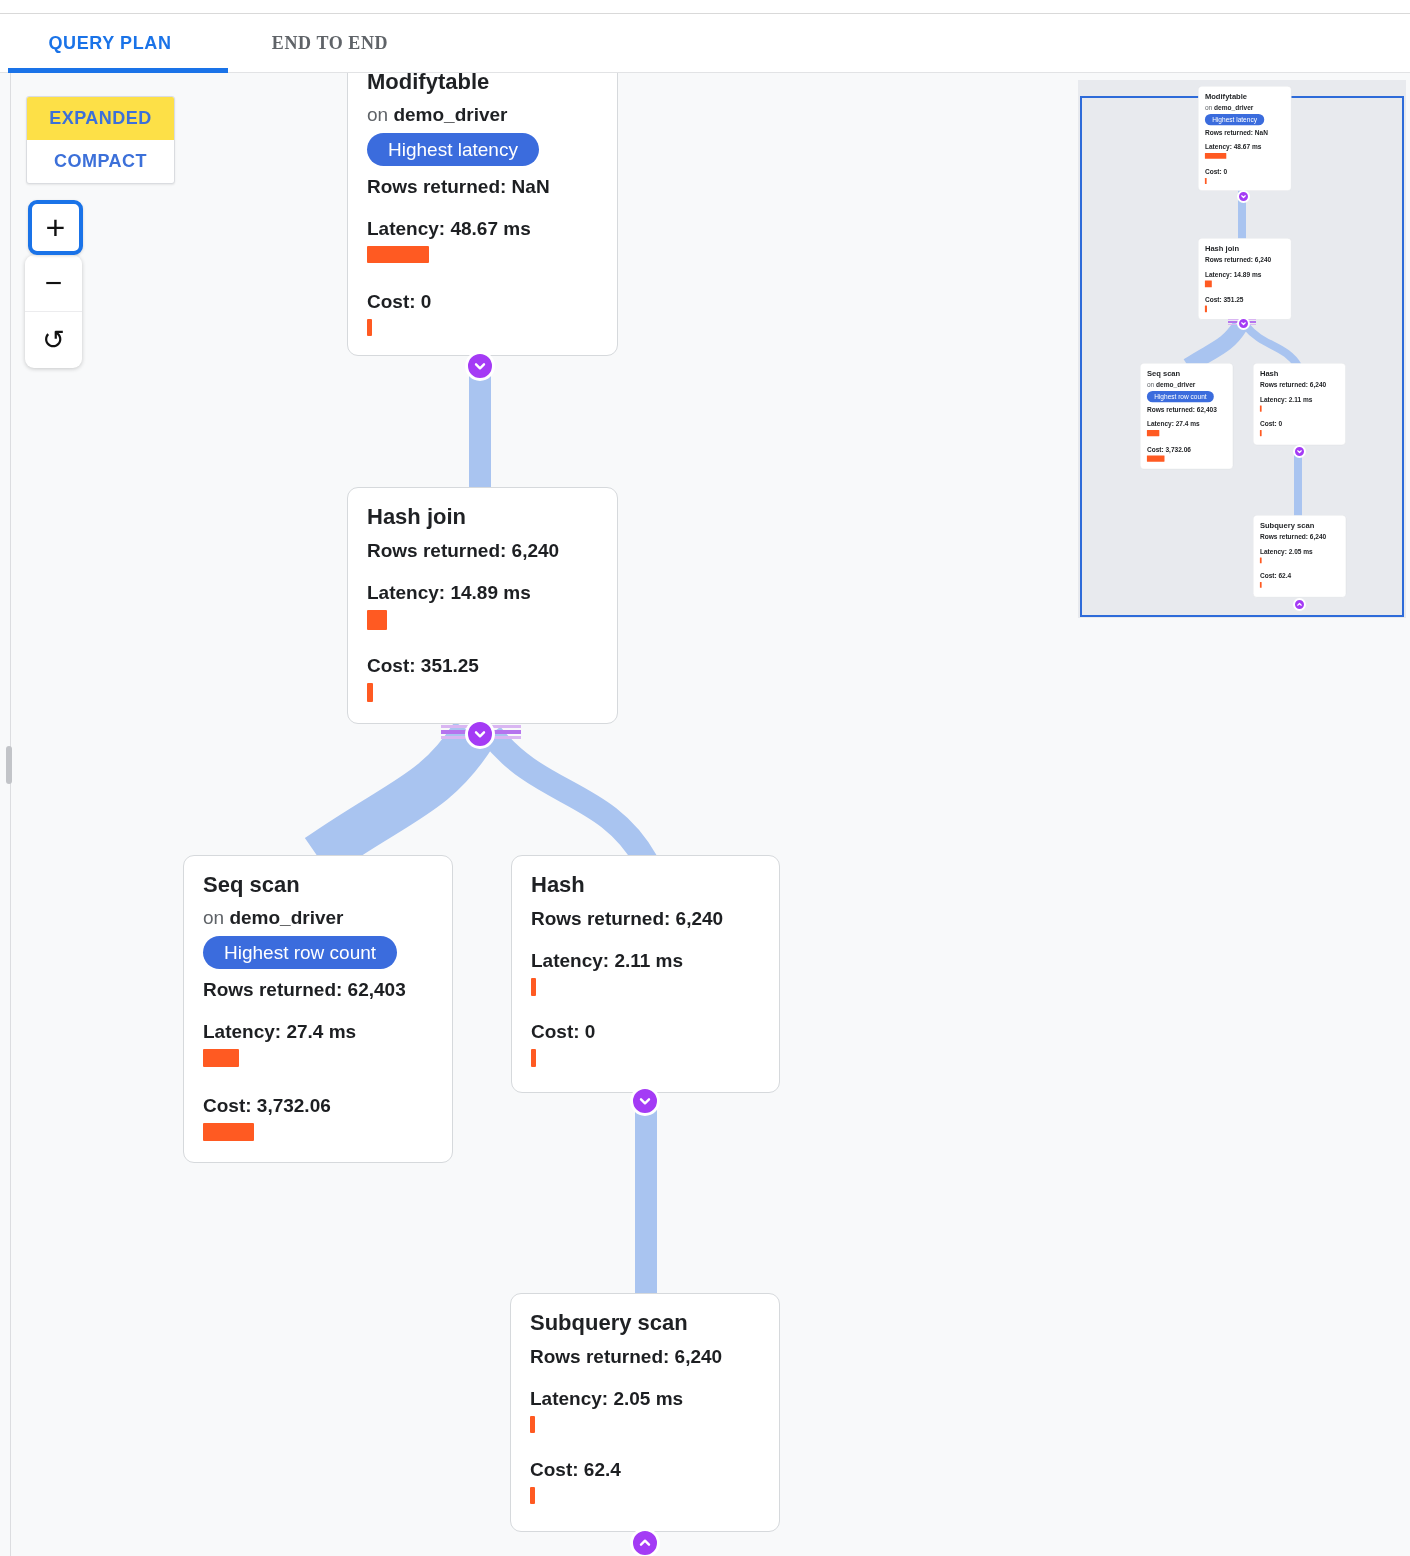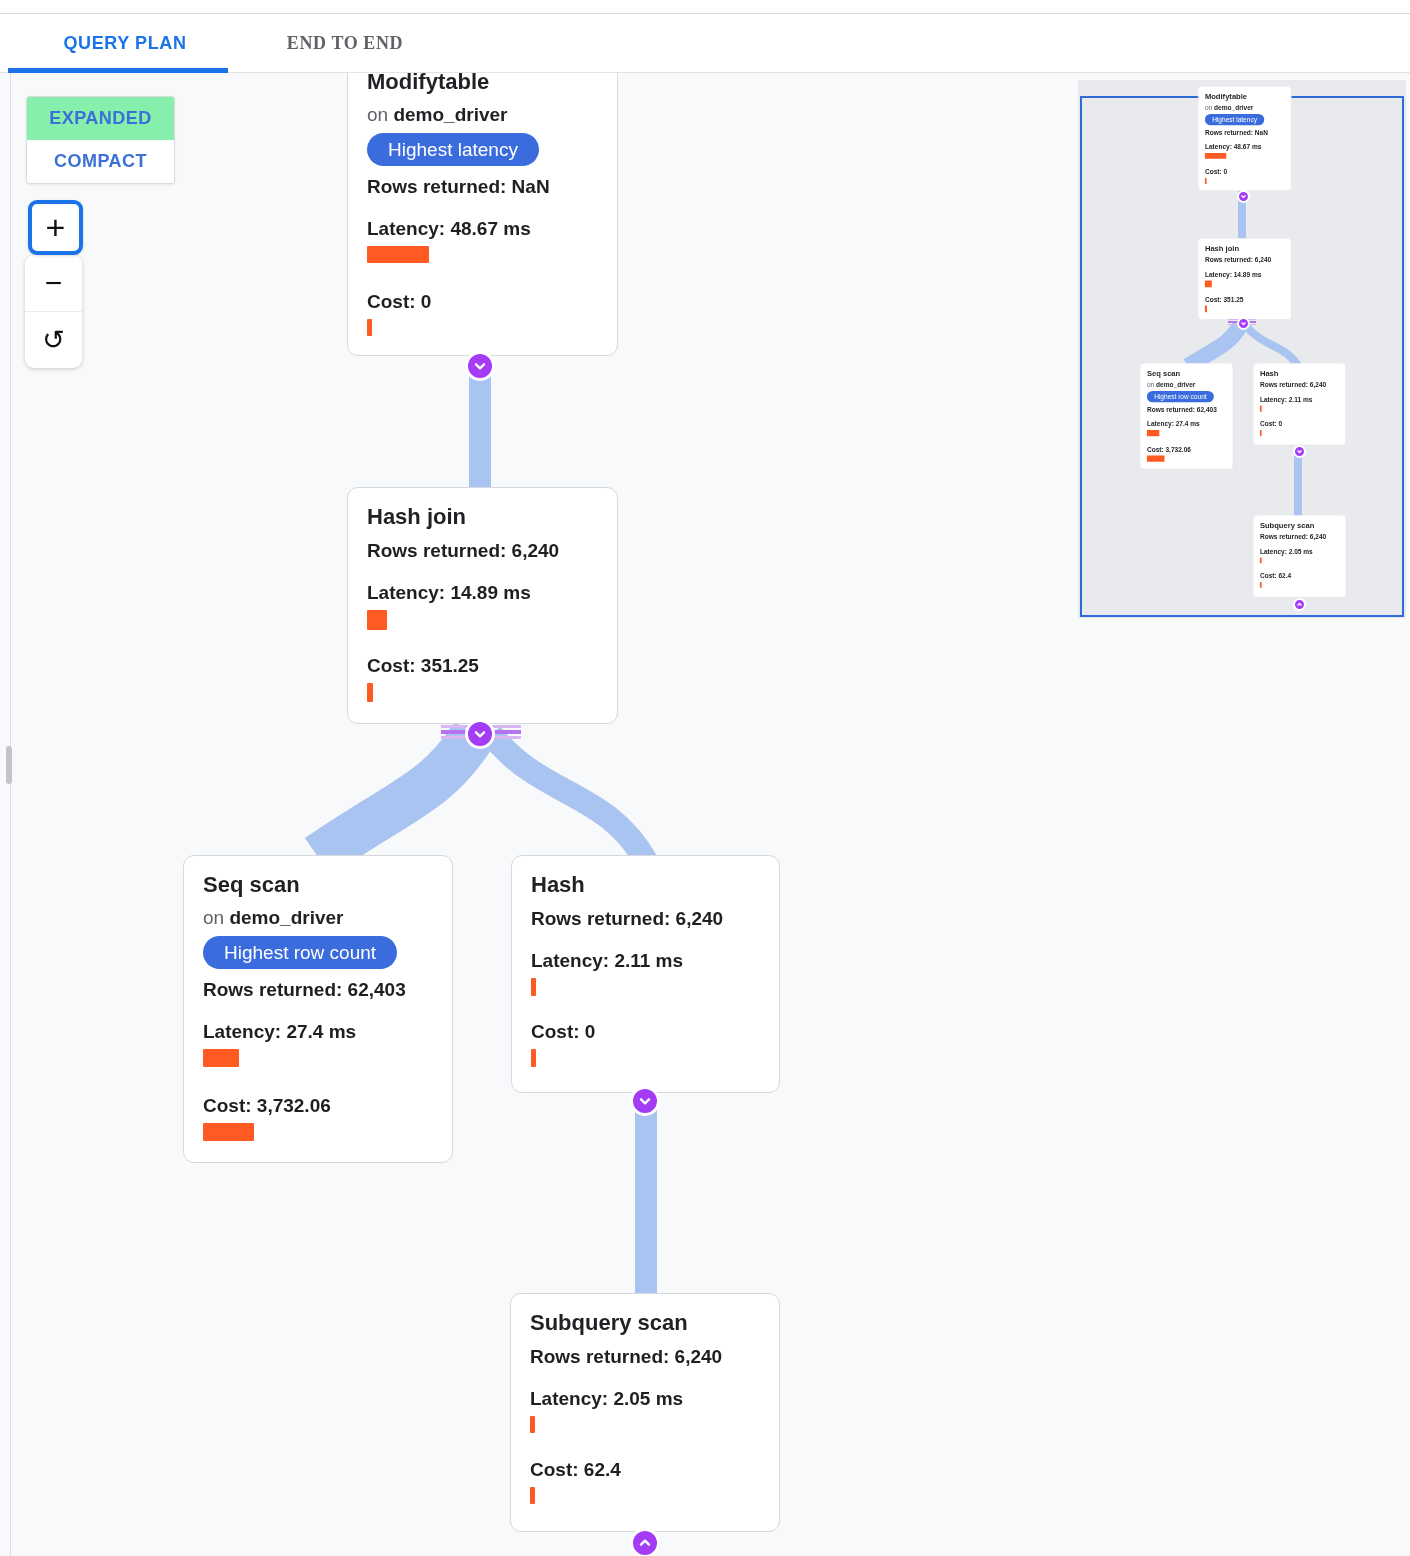--- a/index.html
+++ b/index.html
@@ -6,30 +6,30 @@
   .screen{
     position:relative;width:1410px;height:1556px;overflow:hidden;
     background:#f8f9fa;
     font-family:"Liberation Sans", sans-serif;
     color:#202124;
   }
   
   .topstrip{position:absolute;left:0;top:0;width:1410px;height:13px;background:#fff;border-bottom:1px solid #d9d9d9;z-index:50;}
   .tabbar{position:absolute;left:0;top:14px;width:1410px;height:58px;background:#fff;border-bottom:1px solid #e2e3e5;z-index:50;display:flex;}
   .tab{width:220px;display:flex;align-items:center;justify-content:center;font-size:18px;font-weight:700;letter-spacing:0.6px;cursor:pointer;}
-  .tab.active{color:#1a73e8;padding-left:15px;}
+  .tab.active{color:#1a73e8;}
   .tab.inactive{color:#5f6368;font-family:Liberation Serif, serif;}
   .tab-underline{position:absolute;left:8px;bottom:-1px;width:220px;height:5px;background:#1a73e8;}
   
   .left-hairline{position:absolute;left:10px;top:72px;width:1px;height:1484px;background:#dcdde0;z-index:40;}
   .vscroll-thumb{position:absolute;left:6px;top:746px;width:6px;height:38px;border-radius:3px;background:#c2c4c8;z-index:60;}
   
   .viewtoggle{position:absolute;left:26px;top:96px;width:147px;background:#fff;border:1px solid #dadce0;border-radius:3px;box-shadow:0 1px 2px rgba(0,0,0,.08);z-index:40;overflow:hidden;}
   .viewtoggle .opt{height:43px;display:flex;align-items:center;justify-content:center;font-size:18px;font-weight:700;letter-spacing:0.5px;color:#3c70d9;cursor:pointer;}
-  .viewtoggle .opt.sel{background:#86efac;}
+  .viewtoggle .opt.sel{background:#fde047;}
   .zoom-in-btn{position:absolute;left:28px;top:200px;width:47px;height:47px;background:#fff;border:4px solid #1a73e8;border-radius:9px;z-index:41;
     display:flex;align-items:center;justify-content:center;font-size:34px;font-weight:400;color:#111;box-shadow:0 1px 3px rgba(0,0,0,.15);cursor:pointer;}
   .zoom-card{position:absolute;left:25px;top:255px;width:57px;height:113px;background:#fff;border-radius:9px;box-shadow:0 1px 4px rgba(0,0,0,.2);z-index:40;display:flex;flex-direction:column;}
   .zoom-card .zbtn{flex:1;display:flex;align-items:center;justify-content:center;font-size:30px;color:#111;cursor:pointer;}
   .zoom-card .zbtn + .zbtn{border-top:1px solid #ececee;}
   
   .edges{position:absolute;left:0;top:0;z-index:5;}
   
   .node{position:absolute;background:#fff;border:1px solid #d6d9dc;border-radius:11px;box-sizing:border-box;padding:15px 19px;z-index:10;}
   .node-title{font-size:22px;font-weight:700;line-height:27px;color:#1f2124;}

